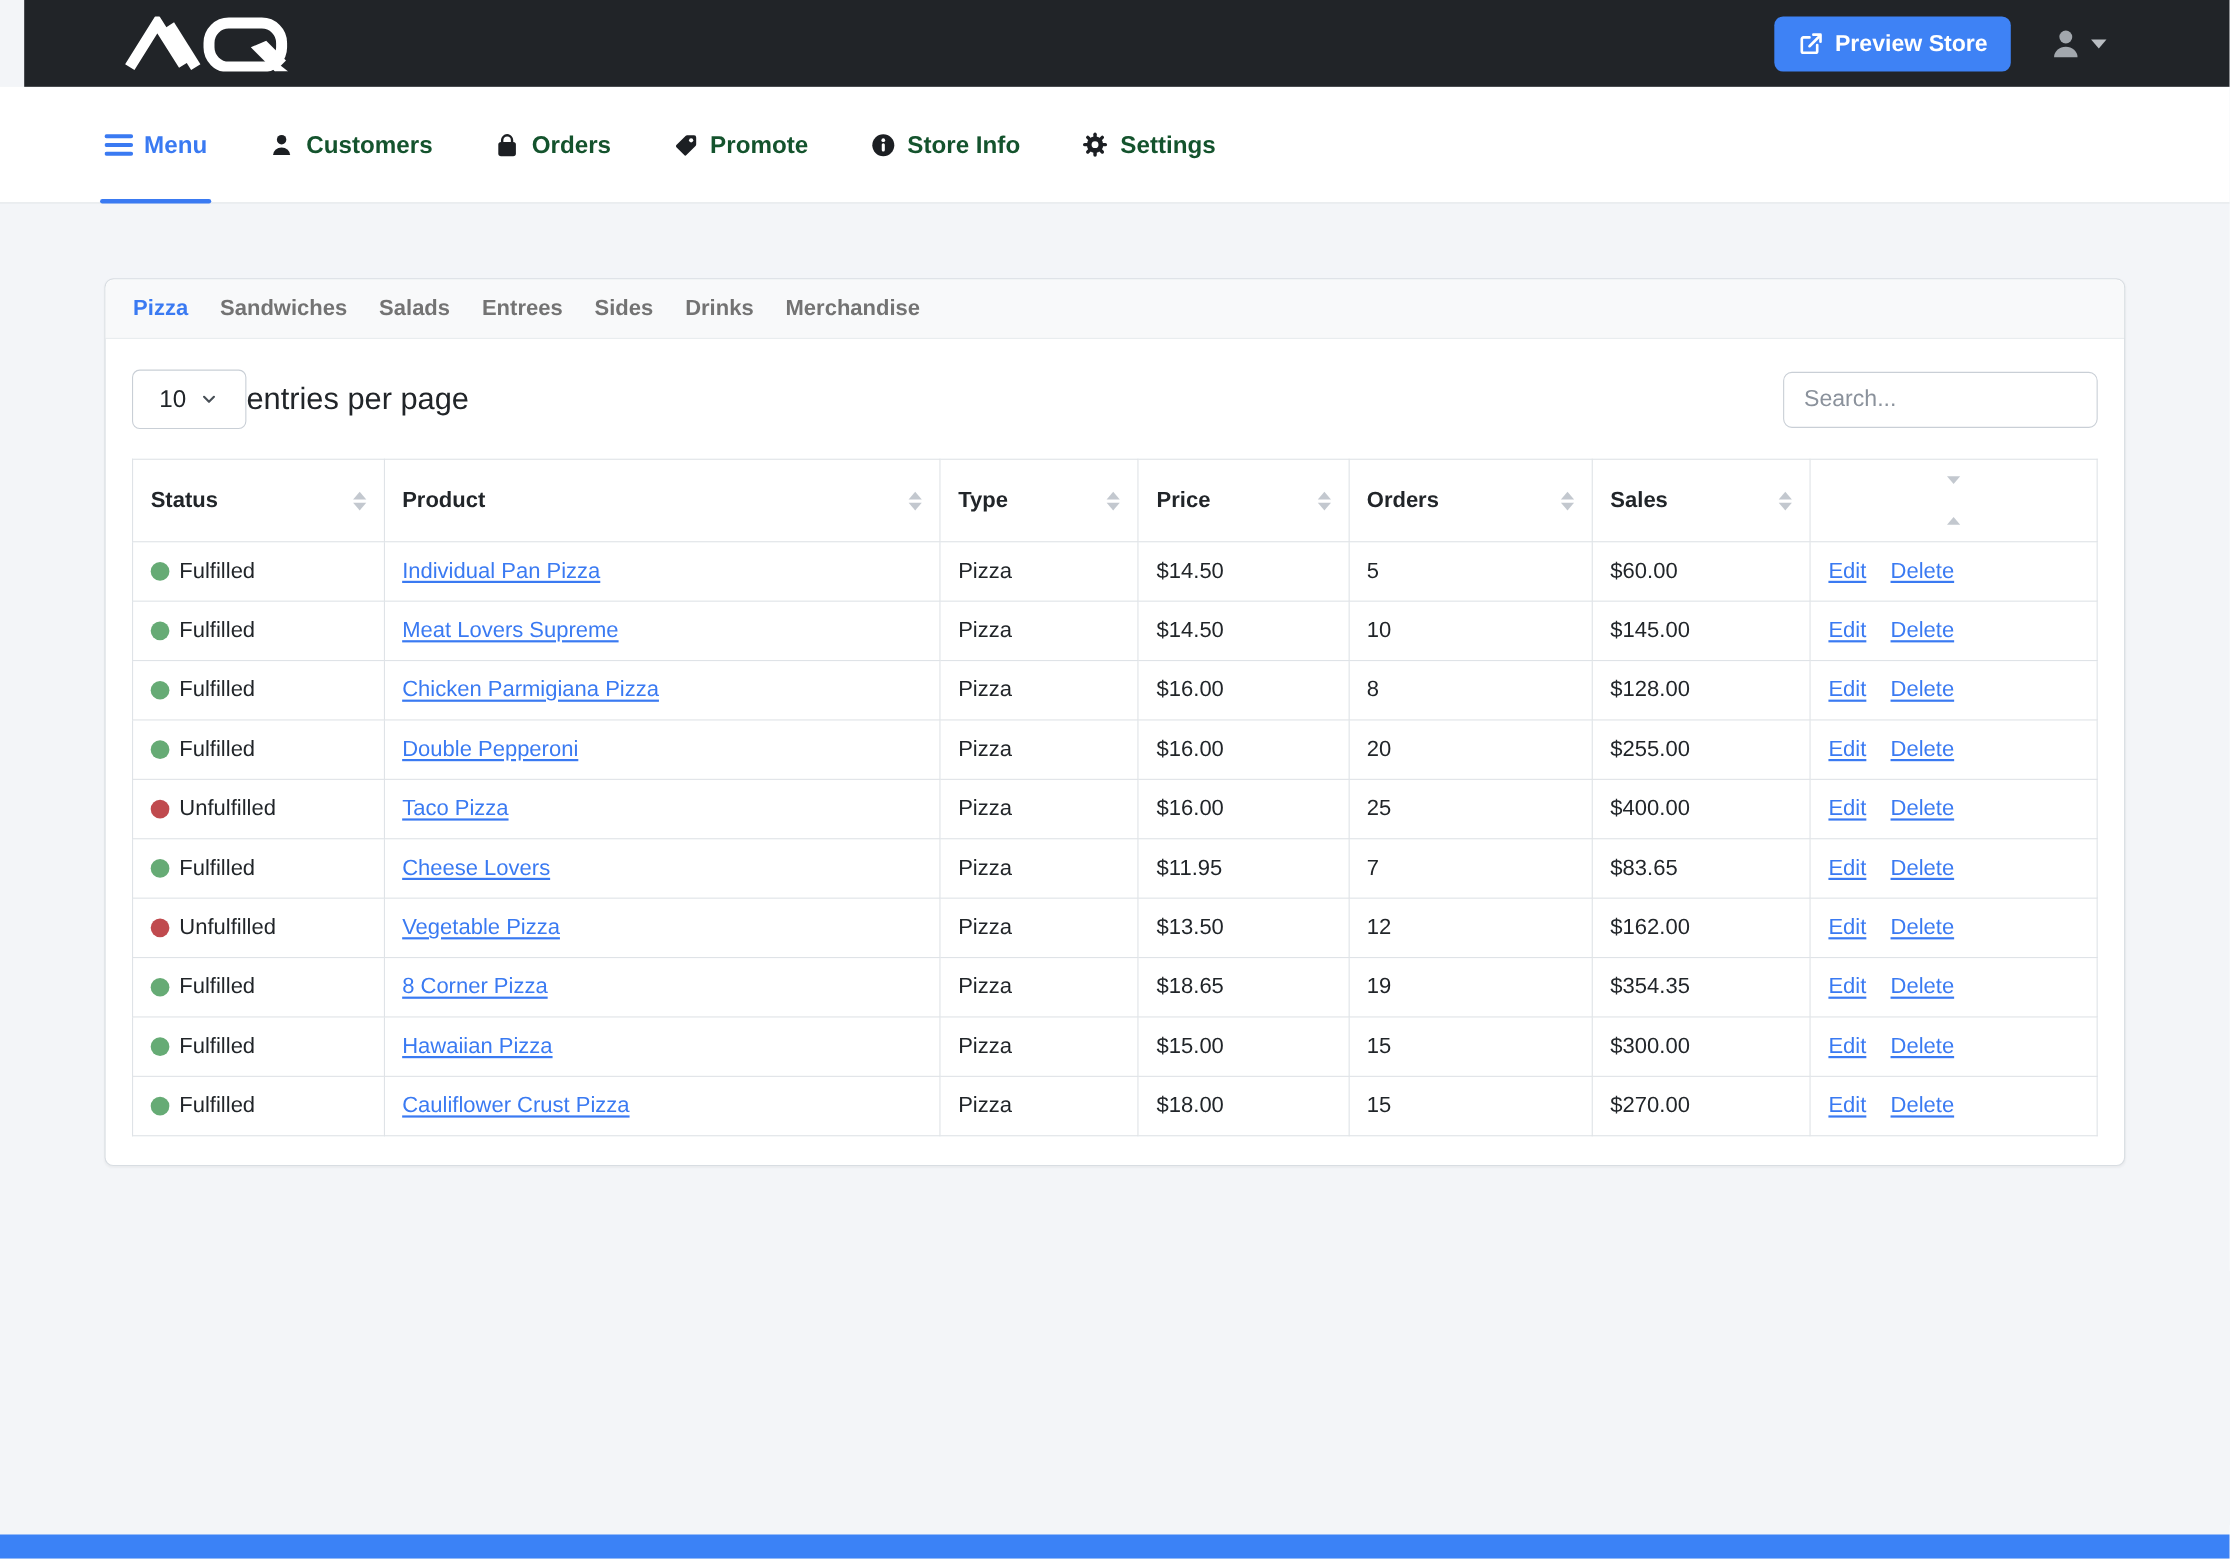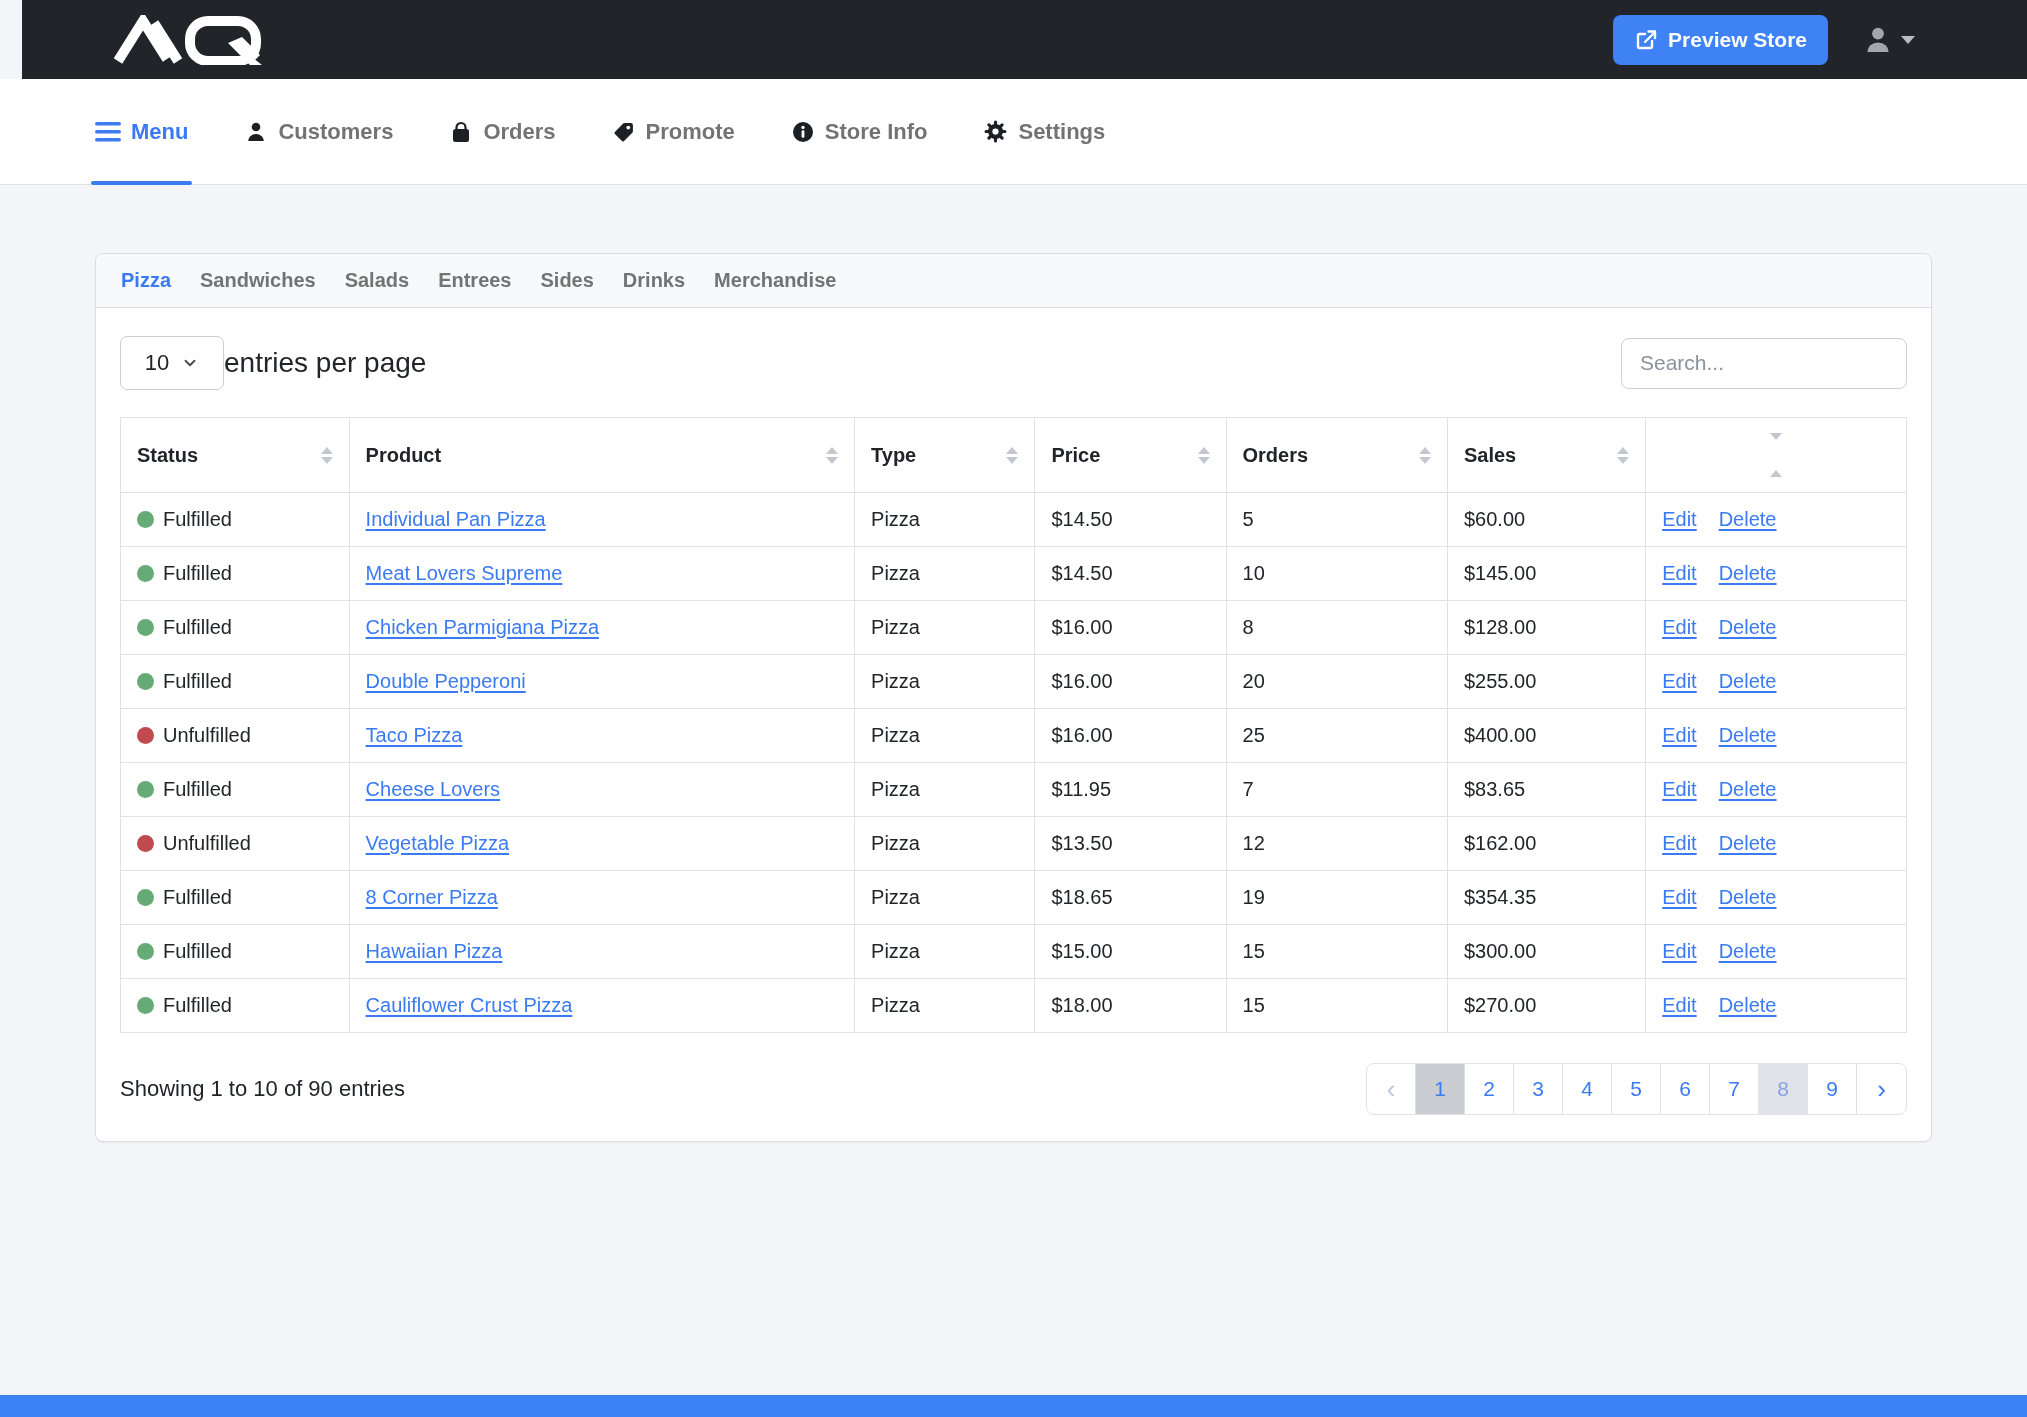--- a/index.html
+++ b/index.html
@@ -27,21 +27,21 @@
     width:0; height:0; border-left:7px solid transparent; border-right:7px solid transparent;
     border-top:8px solid #b9bdc2;
   }
   
   .navbar {
     height:106px; background:#fff; border-bottom:1px solid #dde1e5;
     display:flex; align-items:flex-start; gap:56px; padding:0 95px;
   }
   .nav-item {
     position:relative; height:100%; display:flex; align-items:center; gap:10px;
-    font-size:22px; font-weight:600; color:#737373; cursor:pointer;
+    font-size:22px; font-weight:600; color:#14532d; cursor:pointer;
   }
   .nav-item.active { color:#3a7af2; }
   .nav-item.active::after {
     content:""; position:absolute; left:-4px; right:-4px; bottom:-1px;
     height:4px; background:#3a7af2; border-radius:2px;
   }
   
   .card {
     margin:68px 95px 0 95px; background:#fff;
     border:1px solid #d8dde2; border-radius:8px;
@@ -443,33 +443,17 @@
             <td><a class="link">Cauliflower Crust Pizza</a></td>
             <td>Pizza</td>
             <td>$18.00</td>
             <td>15</td>
             <td>$270.00</td>
             <td class="actions-cell"><a class="link">Edit</a><a class="link">Delete</a></td>
           </tr>
         </tbody>
     </table>
 
-    <div class="table-footer">
-      <span class="showing">Showing 1 to 10 of 90 entries</span>
-      <div class="pagination" id="pagination">
-          <div class="page-cell prev">‹</div>
-          <div class="page-cell active">1</div>
-          <div class="page-cell">2</div>
-          <div class="page-cell">3</div>
-          <div class="page-cell">4</div>
-          <div class="page-cell">5</div>
-          <div class="page-cell">6</div>
-          <div class="page-cell">7</div>
-          <div class="page-cell hovered">8</div>
-          <div class="page-cell">9</div>
-          <div class="page-cell next">›</div>
-        </div>
-    </div>
 
   </div>
 </div>
 
 <div class="bottom-bar"></div>
 
 </body></html>

